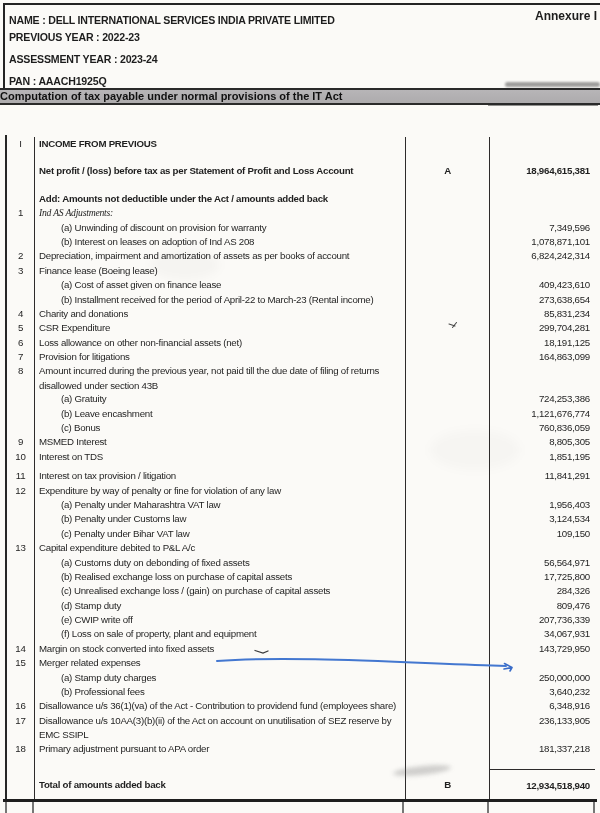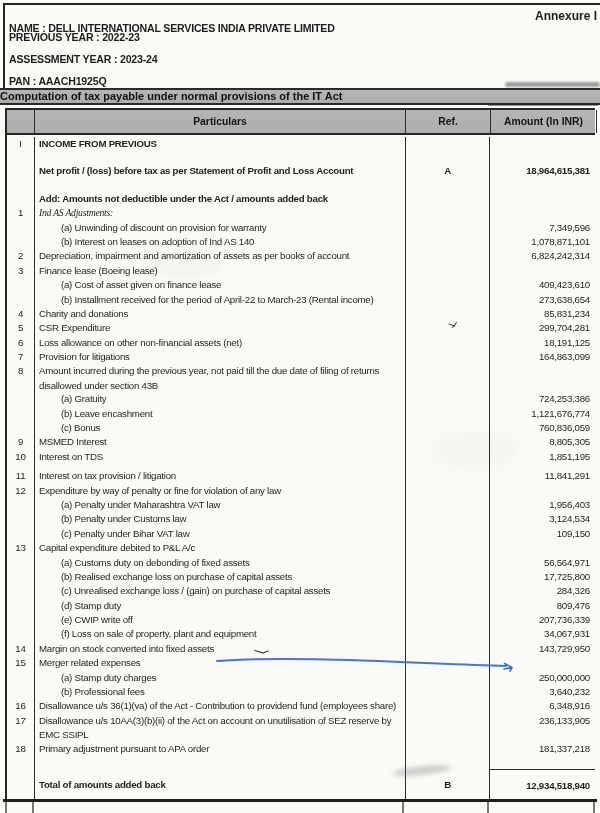--- a/index.html
+++ b/index.html
@@ -62,34 +62,28 @@
   
   #pen-overlay{position:absolute;left:0;top:0;width:600px;height:813px;pointer-events:none;}
 </style>
 </head>
 <body>
 
 <div id="page">
 
   <div class="hdr-topline"></div>
   <div class="hdr-leftline"></div>
-  <div class="hdr-text" style="top:22px">NAME : DELL INTERNATIONAL SERVICES INDIA PRIVATE LIMITED</div>
+  <div class="hdr-text" style="top:14px">NAME : DELL INTERNATIONAL SERVICES INDIA PRIVATE LIMITED</div>
   <div class="hdr-annexure">Annexure I</div>
   <div class="hdr-text" style="top:31px">PREVIOUS YEAR : 2022-23</div>
   <div class="hdr-text" style="top:53px">ASSESSMENT YEAR : 2023-24</div>
   <div class="hdr-text" style="top:75px">PAN : AAACH1925Q</div>
 
   <div class="band">Computation of tax payable under normal provisions of the IT Act</div>
 
-  <div class="thead">
-    <div class="hc br"></div>
-    <div class="hc">Particulars</div>
-    <div class="hc bl">Ref.</div>
-    <div class="hc bl br">Amount (In INR)</div>
-  </div>
 
   <div class="tbody" id="tbody">
       <div class="trow k-bold">
         <span class="c-num">I</span>
         <span class="c-label">INCOME FROM PREVIOUS</span>
         <span class="c-ref"></span>
         <span class="c-amt"></span>
       </div>
       <div class="trow k-gap-lg">
         <span class="c-num"></span>
@@ -122,21 +116,21 @@
         <span class="c-amt"></span>
       </div>
       <div class="trow k-sub">
         <span class="c-num"></span>
         <span class="c-label">(a) Unwinding of discount on provision for warranty</span>
         <span class="c-ref"></span>
         <span class="c-amt">7,349,596</span>
       </div>
       <div class="trow k-sub">
         <span class="c-num"></span>
-        <span class="c-label">(b) Interest on leases on adoption of Ind AS 140</span>
+        <span class="c-label">(b) Interest on leases on adoption of Ind AS 208</span>
         <span class="c-ref"></span>
         <span class="c-amt">1,078,871,101</span>
       </div>
       <div class="trow k-plain">
         <span class="c-num">2</span>
         <span class="c-label">Depreciation, impairment and amortization of assets as per books of account</span>
         <span class="c-ref"></span>
         <span class="c-amt">6,824,242,314</span>
       </div>
       <div class="trow k-plain">

